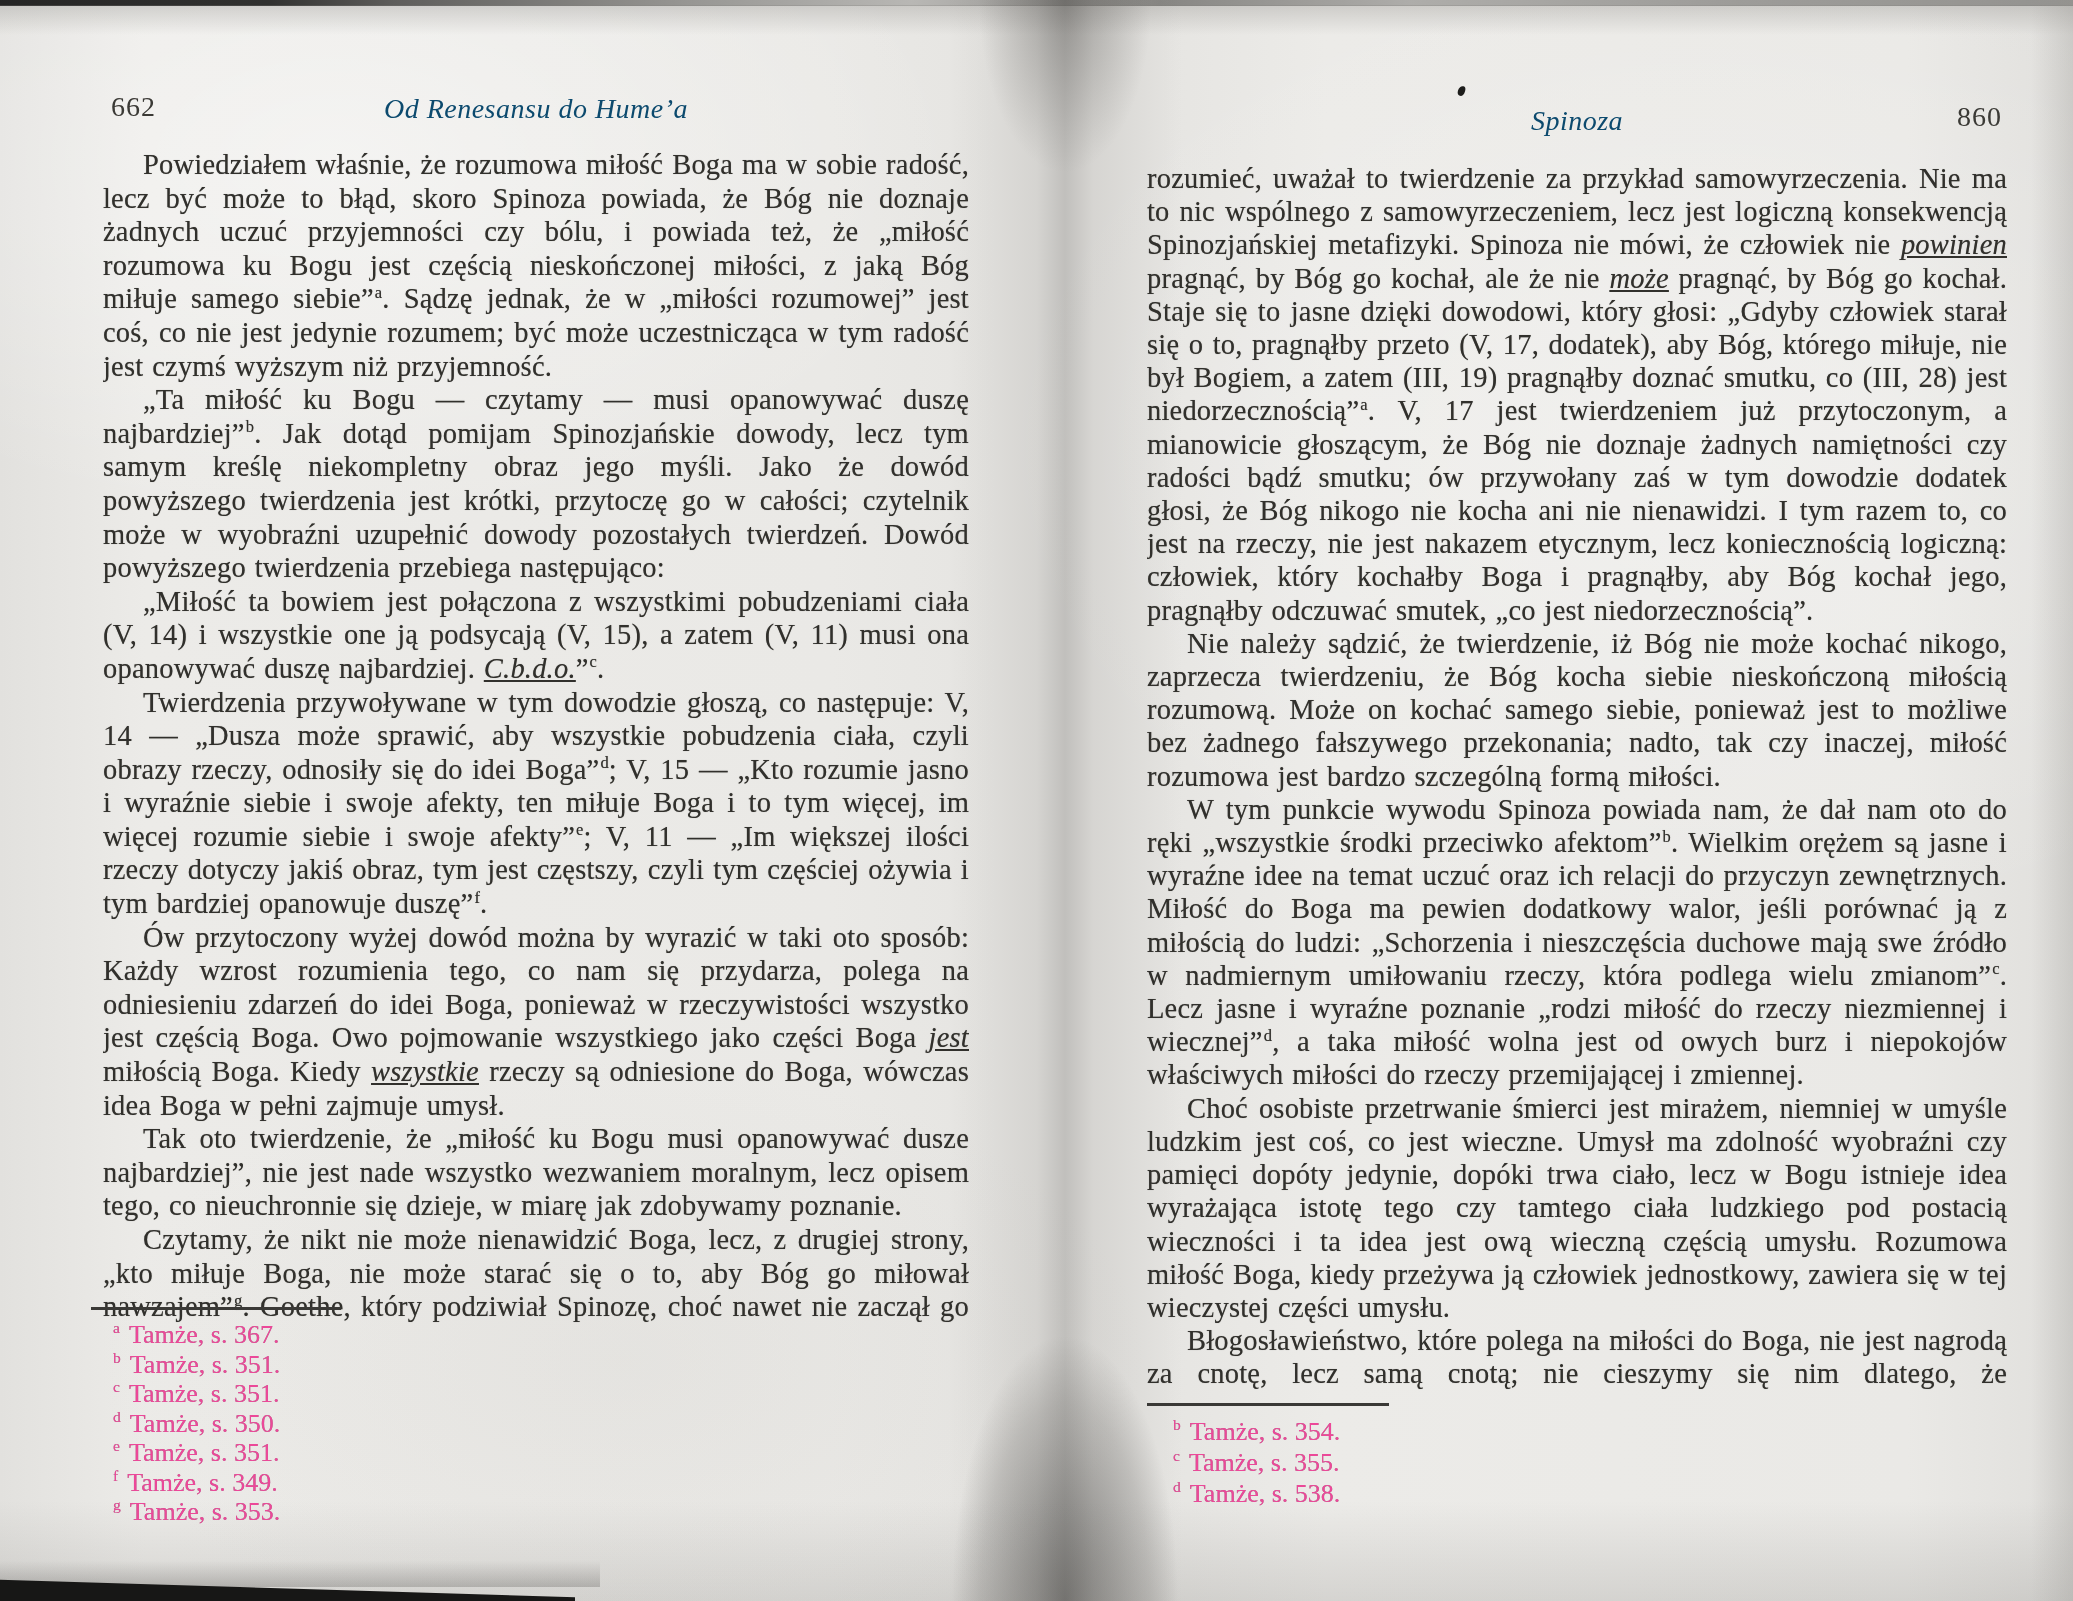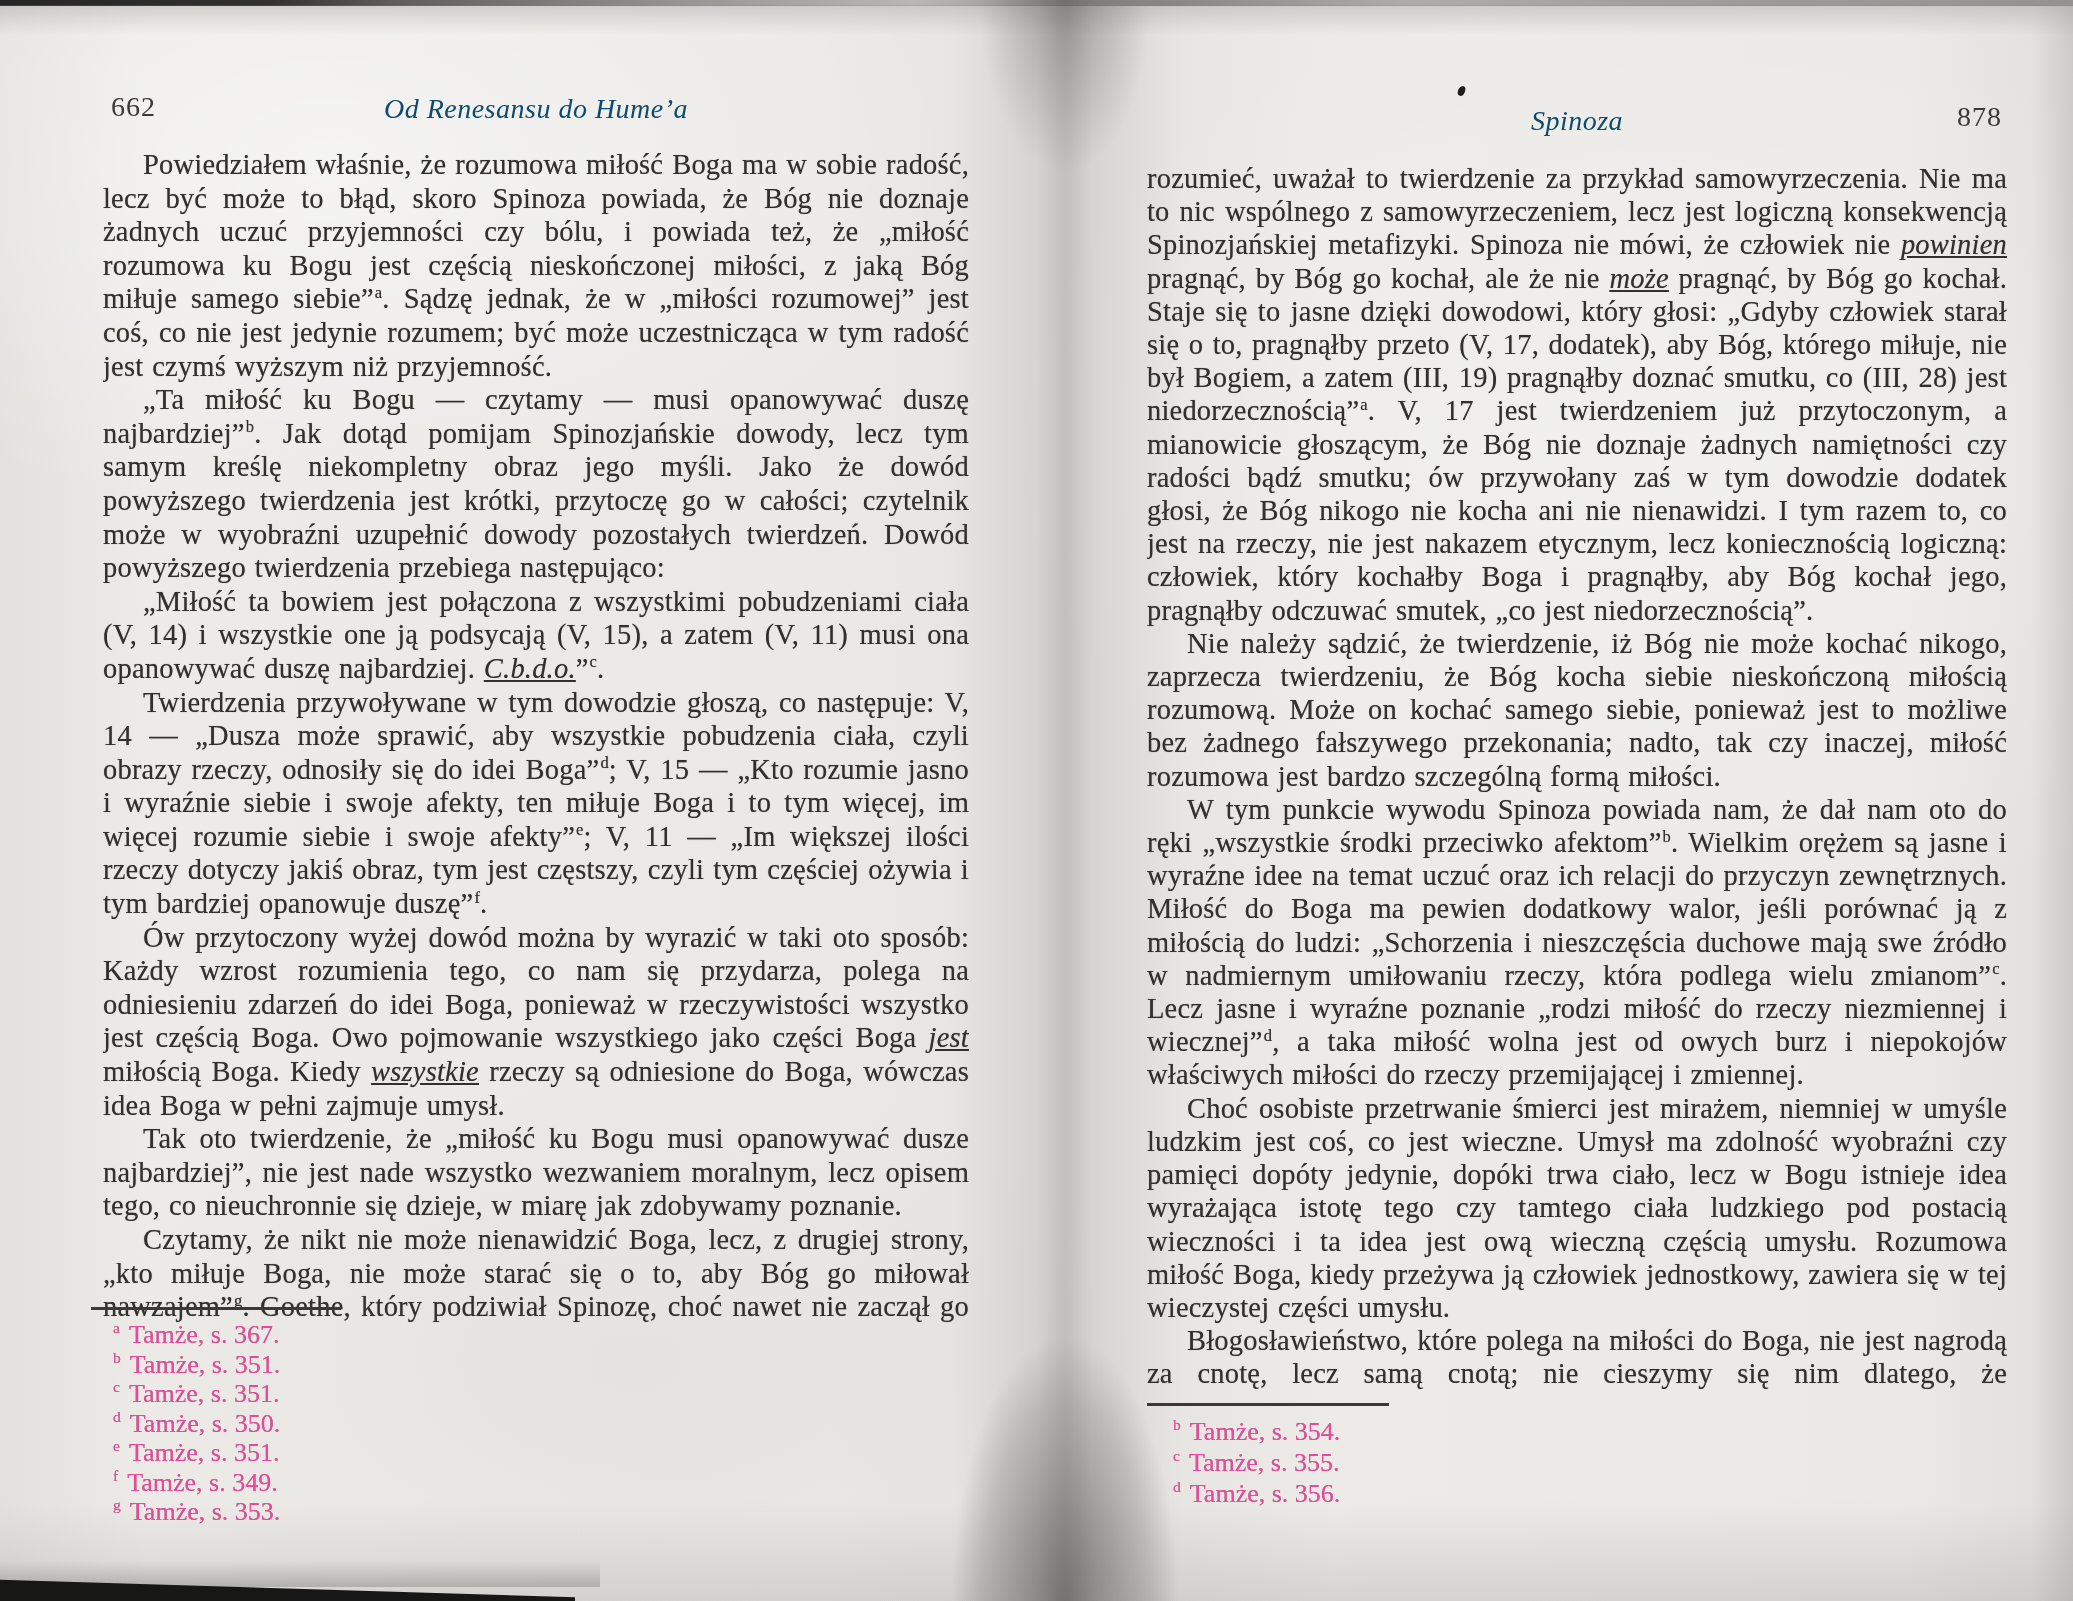--- a/index.html
+++ b/index.html
@@ -102,29 +102,29 @@
         <p class="fn-item"><sup class="fn-marker">d</sup><span>Tamże, s. 350.</span></p>
         <p class="fn-item"><sup class="fn-marker">e</sup><span>Tamże, s. 351.</span></p>
         <p class="fn-item"><sup class="fn-marker">f</sup><span>Tamże, s. 349.</span></p>
         <p class="fn-item"><sup class="fn-marker">g</sup><span>Tamże, s. 353.</span></p>
       </div>
   </div>
 </div>
 
 <div class="page page-right">
   <div class="running-head head-title title-right">Spinoza</div>
-  <div class="pageno pageno-right">878</div>
+  <div class="pageno pageno-right">860</div>
   <div class="body-text body-right" id="right-body">
       <p class="para noindent"><span>rozumieć, uważał to twierdzenie za przykład samowyrzeczenia. Nie ma to nic wspólnego z samowyrzeczeniem, lecz jest logiczną konsekwencją Spinozjańskiej metafizyki. Spinoza nie mówi, że człowiek nie </span><em>powinien</em><span> pragnąć, by Bóg go kochał, ale że nie </span><em>może</em><span> pragnąć, by Bóg go kochał. Staje się to jasne dzięki dowodowi, który głosi: „Gdyby człowiek starał się o to, pragnąłby przeto (V, 17, dodatek), aby Bóg, którego miłuje, nie był Bogiem, a zatem (III, 19) pragnąłby doznać smutku, co (III, 28) jest niedorzecznością”</span><sup class="fnref">a</sup><span>. V, 17 jest twierdzeniem już przytoczonym, a mianowicie głoszącym, że Bóg nie doznaje żadnych namiętności czy radości bądź smutku; ów przywołany zaś w tym dowodzie dodatek głosi, że Bóg nikogo nie kocha ani nie nienawidzi. I tym razem to, co jest na rzeczy, nie jest nakazem etycznym, lecz koniecznością logiczną: człowiek, który kochałby Boga i pragnąłby, aby Bóg kochał jego, pragnąłby odczuwać smutek, „co jest niedorzecznością”.</span></p>
       <p class="para"><span>Nie należy sądzić, że twierdzenie, iż Bóg nie może kochać nikogo, zaprzecza twierdzeniu, że Bóg kocha siebie nieskończoną miłością rozumową. Może on kochać samego siebie, ponieważ jest to możliwe bez żadnego fałszywego przekonania; nadto, tak czy inaczej, miłość rozumowa jest bardzo szczególną formą miłości.</span></p>
       <p class="para"><span>W tym punkcie wywodu Spinoza powiada nam, że dał nam oto do ręki „wszystkie środki przeciwko afektom”</span><sup class="fnref">b</sup><span>. Wielkim orężem są jasne i wyraźne idee na temat uczuć oraz ich relacji do przyczyn zewnętrznych. Miłość do Boga ma pewien dodatkowy walor, jeśli porównać ją z miłością do ludzi: „Schorzenia i nieszczęścia duchowe mają swe źródło w nadmiernym umiłowaniu rzeczy, która podlega wielu zmianom”</span><sup class="fnref">c</sup><span>. Lecz jasne i wyraźne poznanie „rodzi miłość do rzeczy niezmiennej i wiecznej”</span><sup class="fnref">d</sup><span>, a taka miłość wolna jest od owych burz i niepokojów właściwych miłości do rzeczy przemijającej i zmiennej.</span></p>
       <p class="para"><span>Choć osobiste przetrwanie śmierci jest mirażem, niemniej w umyśle ludzkim jest coś, co jest wieczne. Umysł ma zdolność wyobraźni czy pamięci dopóty jedynie, dopóki trwa ciało, lecz w Bogu istnieje idea wyrażająca istotę tego czy tamtego ciała ludzkiego pod postacią wieczności i ta idea jest ową wieczną częścią umysłu. Rozumowa miłość Boga, kiedy przeżywa ją człowiek jednostkowy, zawiera się w tej wieczystej części umysłu.</span></p>
       <p class="para open-end"><span>Błogosławieństwo, które polega na miłości do Boga, nie jest nagrodą za cnotę, lecz samą cnotą; nie cieszymy się nim dlatego, że</span></p>
     </div>
   <div class="footnotes footnotes-right">
     <div class="fn-rule"></div>
     <div id="right-fns">
         <p class="fn-item"><sup class="fn-marker">b</sup><span>Tamże, s. 354.</span></p>
         <p class="fn-item"><sup class="fn-marker">c</sup><span>Tamże, s. 355.</span></p>
-        <p class="fn-item"><sup class="fn-marker">d</sup><span>Tamże, s. 356.</span></p>
+        <p class="fn-item"><sup class="fn-marker">d</sup><span>Tamże, s. 538.</span></p>
       </div>
   </div>
 </div>
 
 </body></html>

